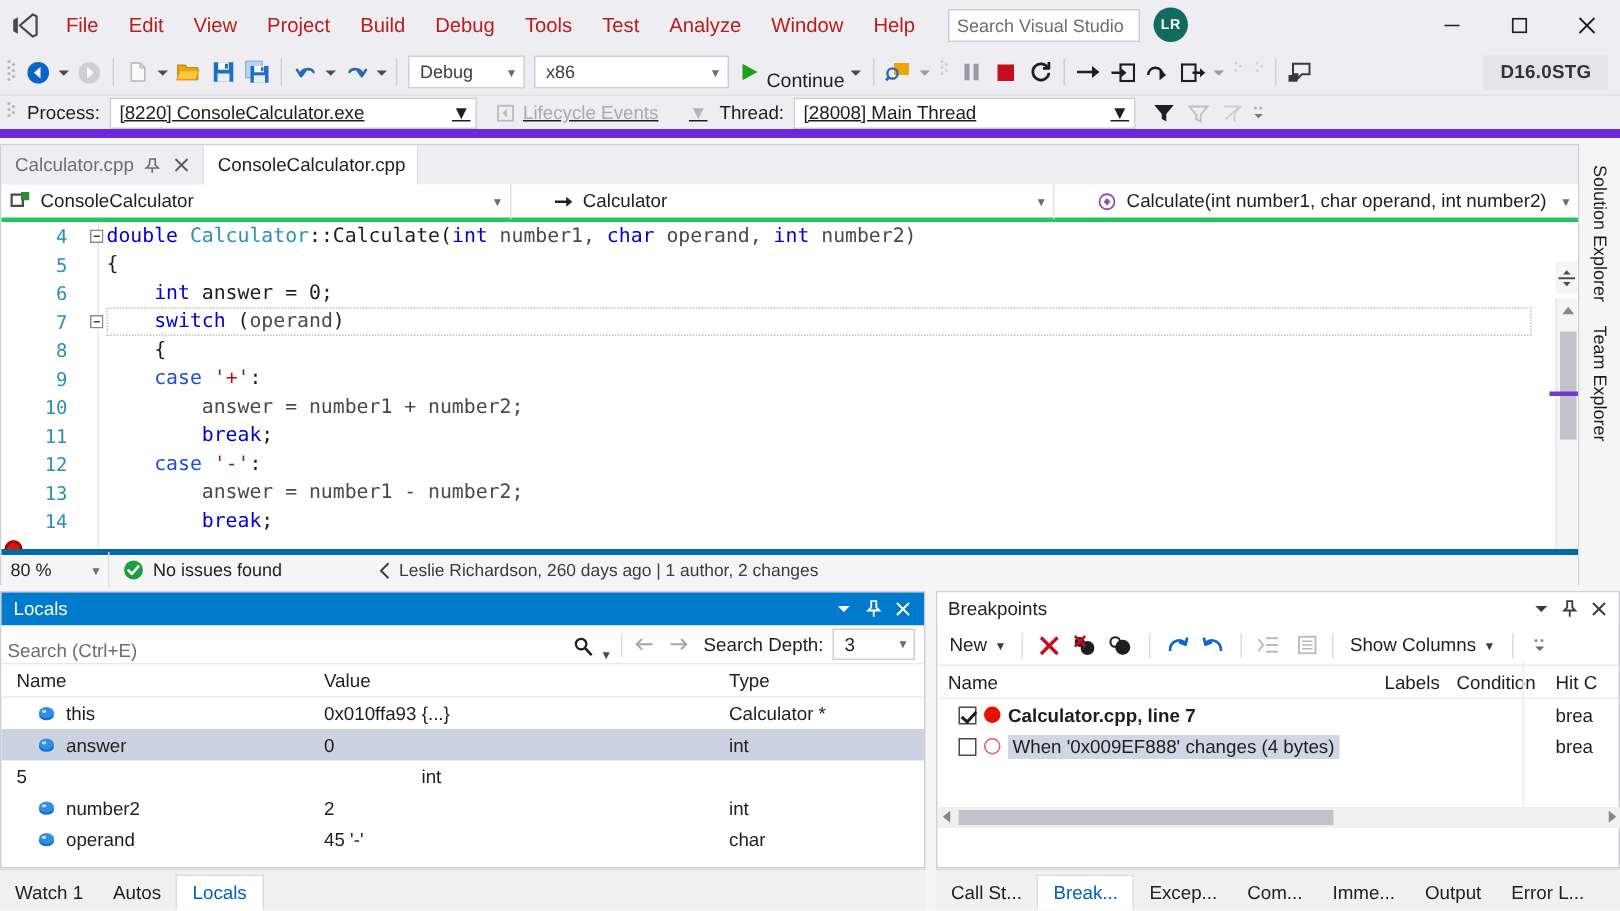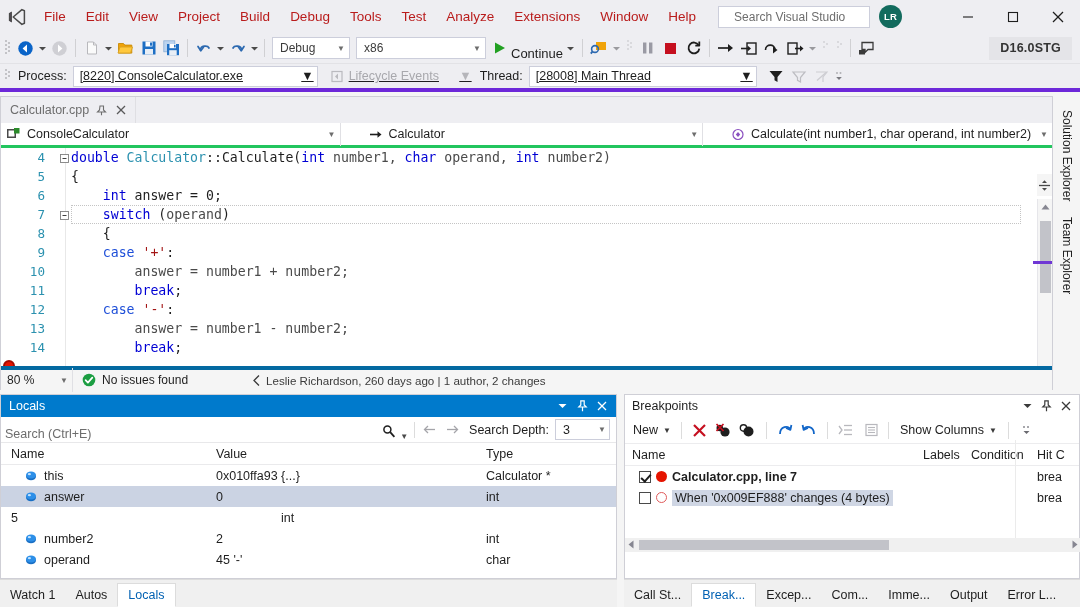--- a/index.html
+++ b/index.html
@@ -20,23 +20,23 @@
     position:absolute; left:0; top:0; width:1080px; height:33px;
     background:#eeeef2; display:flex; align-items:center;
   }
   .vs-logo { width:34px; height:33px; display:flex; align-items:center; justify-content:center; }
   .vs-logo svg { display:block; }
   .menu-item {
     height:33px; padding:0 10px; display:flex; align-items:center;
     font-size:13.5px; color:#b91c1c; cursor:default; white-space:nowrap;
   }
   .vs-search {
-    margin-left:12px; width:152px; height:22px; background:#fff;
+    margin-left:12px; width:128px; height:22px; background:#fff;
     border:1px solid #cccedb; display:flex; align-items:center;
-    padding:0 15px; font-size:12px; color:#6d6d6d;
+    padding:0 5px; font-size:12px; color:#6d6d6d;
   }
   .avatar {
     margin-left:9px; width:23px; height:23px; border-radius:50%;
     background:#136b5e; color:#fff; font-size:9.5px; font-weight:bold;
     display:flex; align-items:center; justify-content:center; letter-spacing:.3px;
   }
   .wincontrols { margin-left:auto; display:flex; height:33px; }
   .wc { width:45px; height:33px; display:flex; align-items:center; justify-content:center; }
   .wc svg { display:block; }
 
@@ -64,21 +64,21 @@
   .dstg {
     margin-left:auto; margin-right:8px; height:23px; background:#e4e4e8;
     display:flex; align-items:center; padding:0 11px;
     font-size:12.5px; font-weight:bold; color:#333; letter-spacing:.2px;
   }
 
   
   .procbar {
     position:absolute; left:0; top:64px; width:1080px; height:28px;
     background:#eeeef2; display:flex; align-items:center;
-    border-bottom:4px solid #6d28d9;
+    border-bottom:6px solid #6d28d9;
   }
   .plabel { font-size:12.5px; color:#1e1e1e; padding:0 6px 0 4px; white-space:nowrap; }
   .pcombo {
     height:21px; background:#fff; border:1px solid #cccedb;
     display:flex; align-items:center; padding:0 3px 0 6px; font-size:12.5px;text-decoration:underline;
   }
   .pcombo.flat { background:transparent; border:1px solid transparent; }
 
   
   .editor-wrap {
@@ -304,21 +304,20 @@
     </div>
     <div class="menu-item">File</div>
     <div class="menu-item">Edit</div>
     <div class="menu-item">View</div>
     <div class="menu-item">Project</div>
     <div class="menu-item">Build</div>
     <div class="menu-item">Debug</div>
     <div class="menu-item">Tools</div>
     <div class="menu-item">Test</div>
     <div class="menu-item">Analyze</div>
-    <div class="menu-item">Extensions</div>
     <div class="menu-item">Window</div>
     <div class="menu-item">Help</div>
     <div class="vs-search">Search Visual Studio</div>
     <div class="avatar">LR</div>
     <div class="wincontrols">
       <div class="wc">
         <svg width="12" height="12">
             <line x1="1" y1="6" x2="11" y2="6" stroke="#1e1e1e" stroke-width="1.1"></line>
           </svg>
       </div>
@@ -599,20 +598,23 @@
           <svg width="11" height="11" viewBox="0 0 11 11">
               <path d="M4 1 h3.5 v4 l2 2 h-8 l2 -2 Z M5.5 7 v3.2" fill="none" stroke="#6e6e6e" stroke-width="1.1"></path>
             </svg>
         </span>
         <span class="tabicon">
           <svg width="10" height="10">
               <line x1="1" y1="1" x2="9" y2="9" stroke="#5a5a5a" stroke-width="1.2"></line>
               <line x1="9" y1="1" x2="1" y2="9" stroke="#5a5a5a" stroke-width="1.2"></line>
             </svg>
         </span>
+      </div>
+      <div class="etab active">
+        <span>ConsoleCalculator.cpp</span>
       </div>
     </div>
 
     <div class="navbar">
       <div class="navcombo" style="width:345px">
         <svg width="15" height="14" viewBox="0 0 15 14">
           <rect x="1" y="2" width="9" height="9" fill="#4a4a4a"></rect>
           <rect x="2.5" y="3.5" width="6" height="6" fill="#fff"></rect>
           <rect x="8" y="1" width="5.5" height="5.5" fill="#2c8b2c"></rect>
         </svg>

